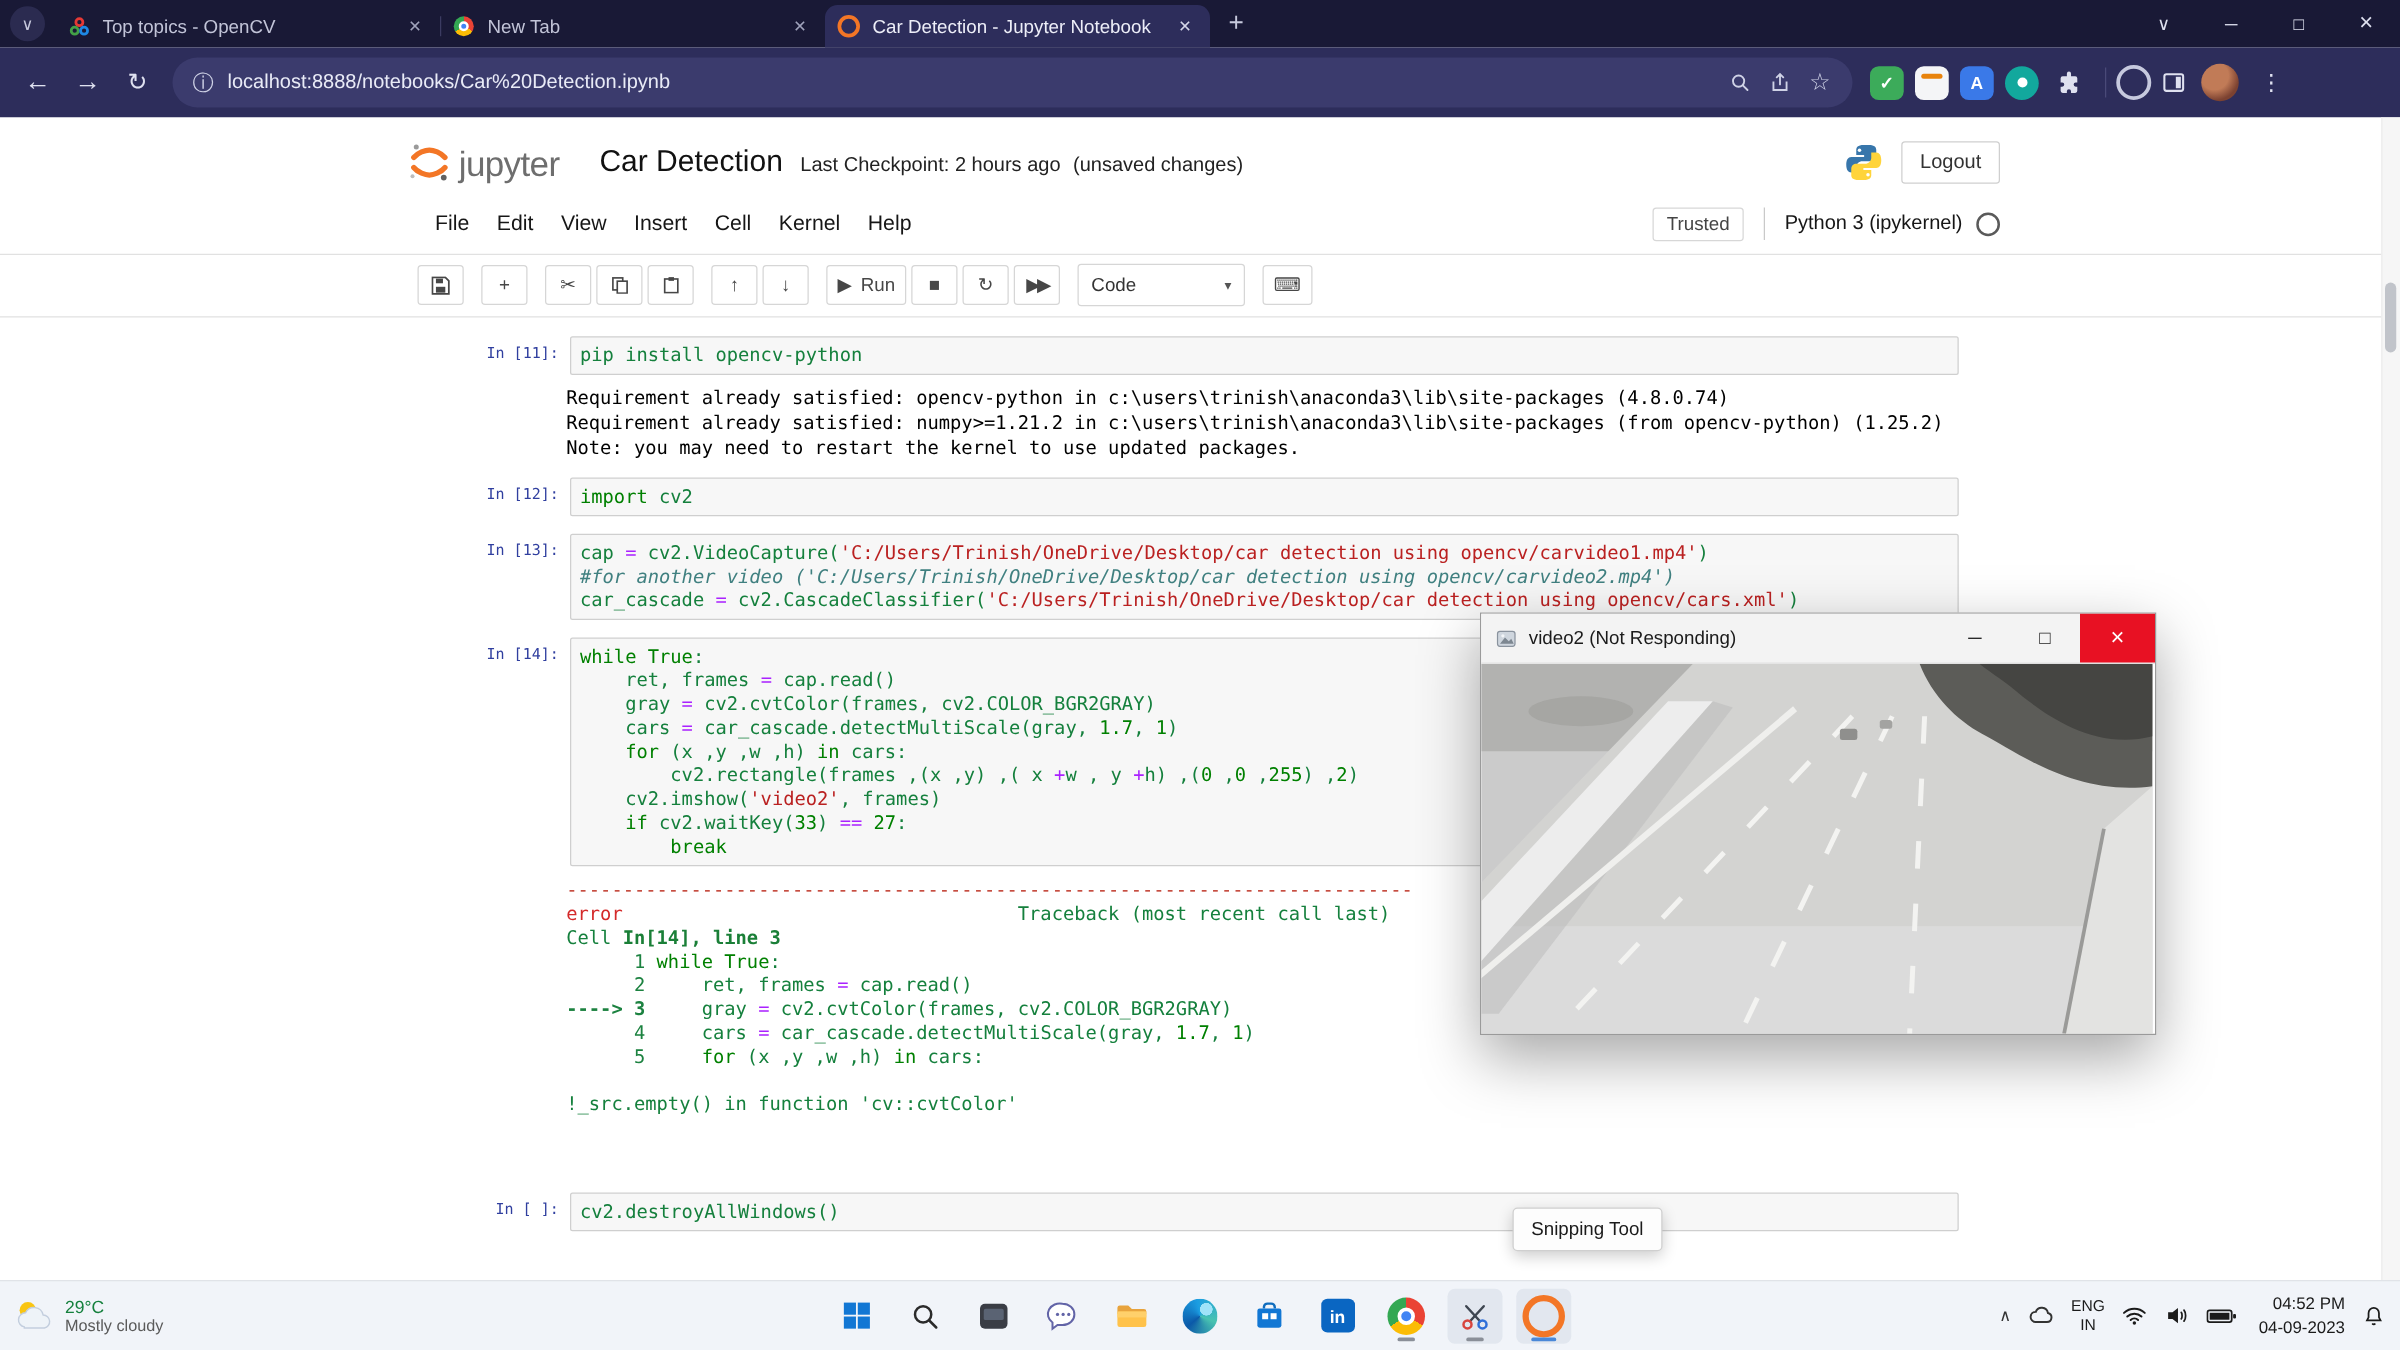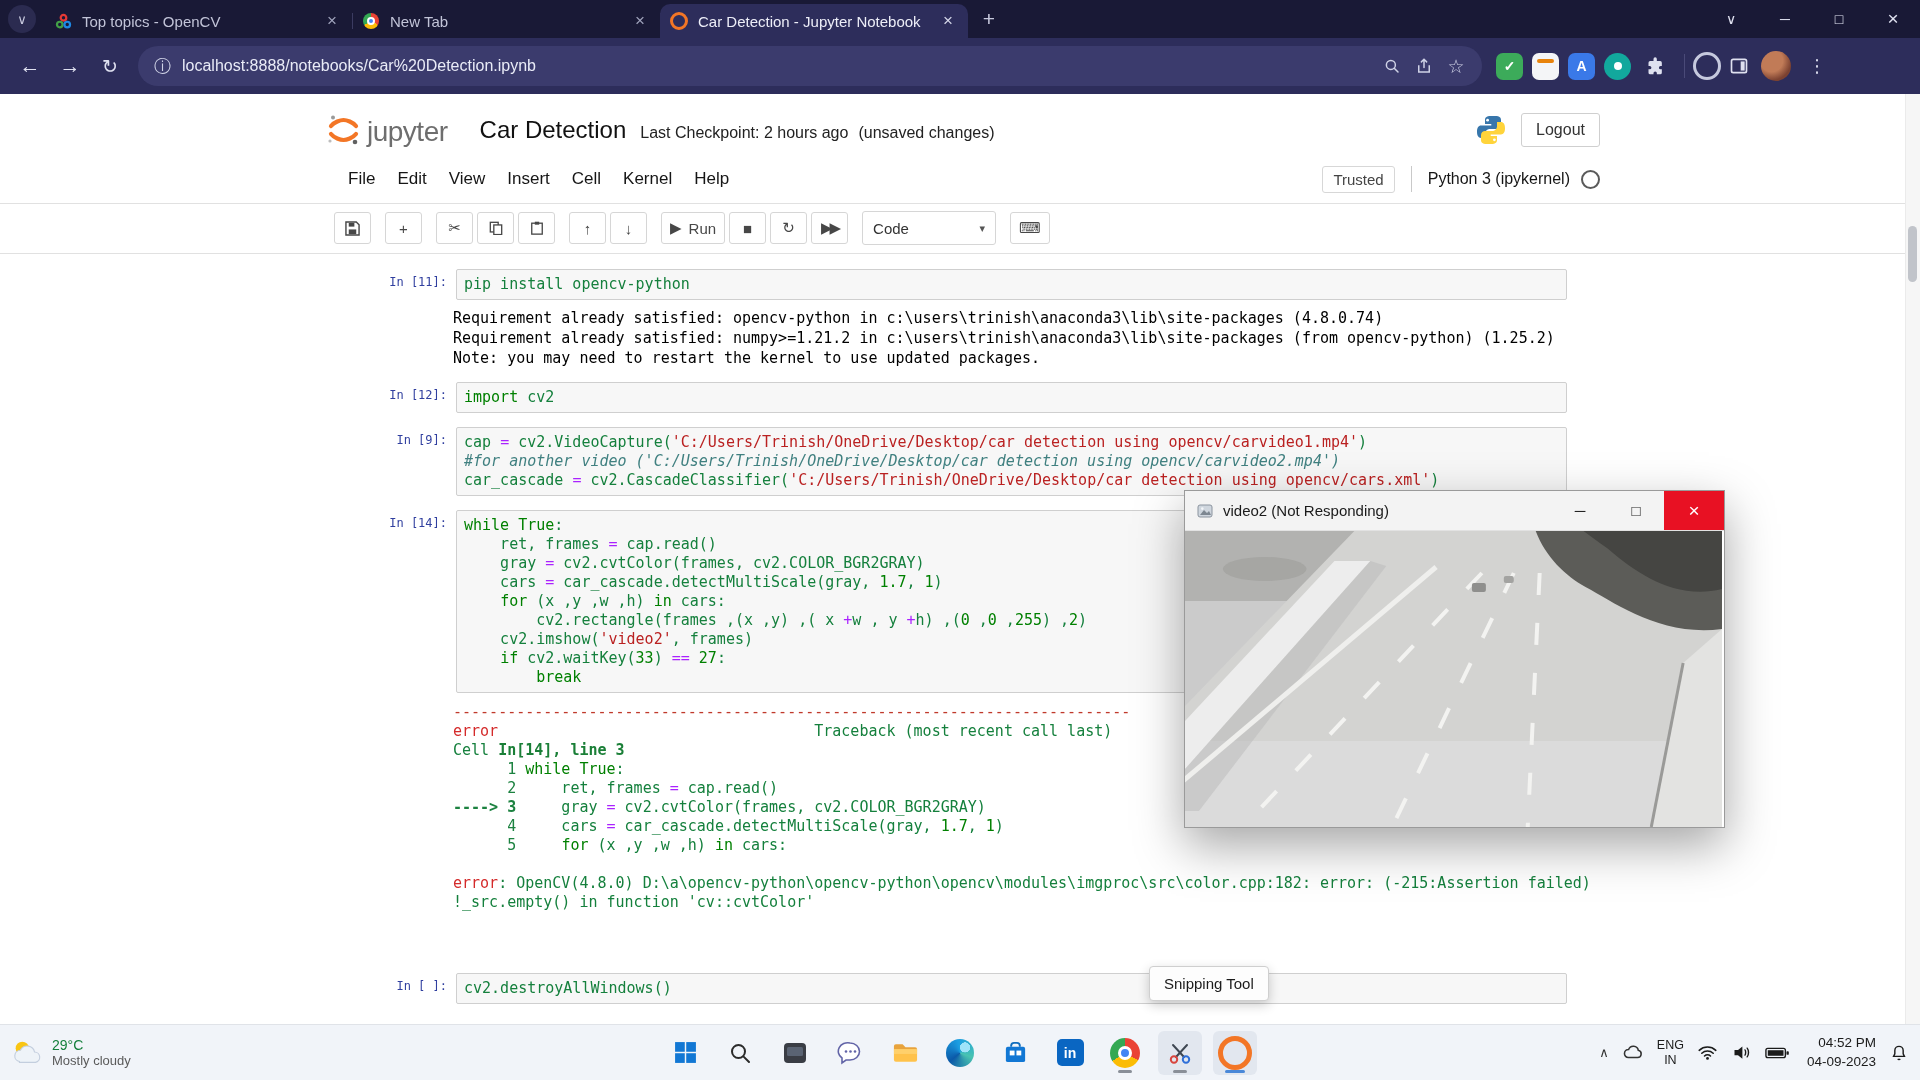--- a/index.html
+++ b/index.html
@@ -113,21 +113,21 @@
            box-shadow:0 18px 46px rgba(0,0,0,.35);z-index:5}
   .vid-title{height:39px;background:#f3f3f3;display:flex;align-items:center;border-bottom:1px solid #e2e2e2}
   .vid-icon{margin:0 10px 0 12px}
   .vid-title-text{font-size:15px;color:#1a1a1a}
   .vid-controls{margin-left:auto;display:flex;height:100%}
   .vc{width:56px;height:100%;display:flex;align-items:center;justify-content:center;font-size:15px;color:#222}
   .vc.close{background:#e81123;color:#fff;width:60px;font-size:19px}
   .vid-content{height:296px;overflow:hidden}
 
   
-  .tooltip{position:absolute;left:1149px;top:966px;background:#fdfdfd;border:1px solid #cfcfcf;border-radius:4px;
+  .tooltip{position:absolute;left:1210px;top:966px;background:#fdfdfd;border:1px solid #cfcfcf;border-radius:4px;
            padding:8px 14px;font-size:15px;color:#1b1b1b;box-shadow:0 4px 12px rgba(0,0,0,.2);z-index:6}
 
   
   .taskbar{position:absolute;left:0;right:0;bottom:0;height:55px;background:#f1f4f9;border-top:1px solid #e0e3e8;
            display:flex;align-items:center;z-index:10}
   .weather{position:absolute;left:10px;display:flex;align-items:center;gap:8px}
   .weather-txt .t1{font-size:14px;color:#15803d}
   .weather-txt .t2{font-size:13px;color:#5a5a5a}
   .task-icons{margin:0 auto;display:flex;gap:11px}
   .app{width:44px;height:44px;display:flex;align-items:center;justify-content:center;border-radius:6px;position:relative}
@@ -341,21 +341,21 @@
       <div class="cell">
         <div class="cell-row">
           <div class="prompt">In [12]:</div>
           <div class="input-area">
             <pre class="code-line"><span class="tk-kw">import</span><span class="tk-pl"> cv2</span></pre>
           </div>
         </div>
       </div>
       <div class="cell">
         <div class="cell-row">
-          <div class="prompt">In [9]:</div>
+          <div class="prompt">In [13]:</div>
           <div class="input-area">
             <pre class="code-line"><span class="tk-pl">cap </span><span class="tk-op">=</span><span class="tk-pl"> cv2.VideoCapture(</span><span class="tk-str">'C:/Users/Trinish/OneDrive/Desktop/car detection using opencv/carvideo1.mp4'</span><span class="tk-pl">)</span></pre>
             <pre class="code-line"><span class="tk-com">#for another video ('C:/Users/Trinish/OneDrive/Desktop/car detection using opencv/carvideo2.mp4')</span></pre>
             <pre class="code-line"><span class="tk-pl">car_cascade </span><span class="tk-op">=</span><span class="tk-pl"> cv2.CascadeClassifier(</span><span class="tk-str">'C:/Users/Trinish/OneDrive/Desktop/car detection using opencv/cars.xml'</span><span class="tk-pl">)</span></pre>
           </div>
         </div>
       </div>
       <div class="cell">
         <div class="cell-row">
           <div class="prompt">In [14]:</div>
@@ -374,21 +374,20 @@
         <div class="output error">
           <pre class="out-line"><span class="tk-dash">---------------------------------------------------------------------------</span></pre>
           <pre class="out-line"><span class="tk-en">error</span><span class="tk-pl">                                   Traceback (most recent call last)</span></pre>
           <pre class="out-line"><span class="tk-pl">Cell </span><span class="tk-eb">In[14], line 3</span></pre>
           <pre class="out-line"><span class="tk-ln">      1</span><span class="tk-pl"> </span><span class="tk-kw">while</span><span class="tk-pl"> </span><span class="tk-kw">True</span><span class="tk-pl">:</span></pre>
           <pre class="out-line"><span class="tk-ln">      2</span><span class="tk-pl">     ret, frames </span><span class="tk-op">=</span><span class="tk-pl"> cap.read()</span></pre>
           <pre class="out-line"><span class="tk-ar">----&gt; 3</span><span class="tk-pl">     gray </span><span class="tk-op">=</span><span class="tk-pl"> cv2.cvtColor(frames, cv2.COLOR_BGR2GRAY)</span></pre>
           <pre class="out-line"><span class="tk-ln">      4</span><span class="tk-pl">     cars </span><span class="tk-op">=</span><span class="tk-pl"> car_cascade.detectMultiScale(gray, </span><span class="tk-num">1.7</span><span class="tk-pl">, </span><span class="tk-num">1</span><span class="tk-pl">)</span></pre>
           <pre class="out-line"><span class="tk-ln">      5</span><span class="tk-pl">     </span><span class="tk-kw">for</span><span class="tk-pl"> (x ,y ,w ,h) </span><span class="tk-kw">in</span><span class="tk-pl"> cars:</span></pre>
           <pre class="out-line"> </pre>
-          <pre class="out-line"><span class="tk-en">error</span><span class="tk-pl">: OpenCV(4.8.0) D:\a\opencv-python\opencv-python\opencv\modules\imgproc\src\color.cpp:182: error: (-215:Assertion failed)</span></pre>
           <pre class="out-line"><span class="tk-pl">!_src.empty() in function 'cv::cvtColor'</span></pre>
         </div>
       </div>
       <div class="cell">
         <div class="cell-row">
           <div class="prompt">In [ ]:</div>
           <div class="input-area">
             <pre class="code-line"><span class="tk-pl">cv2.destroyAllWindows()</span></pre>
           </div>
         </div>

